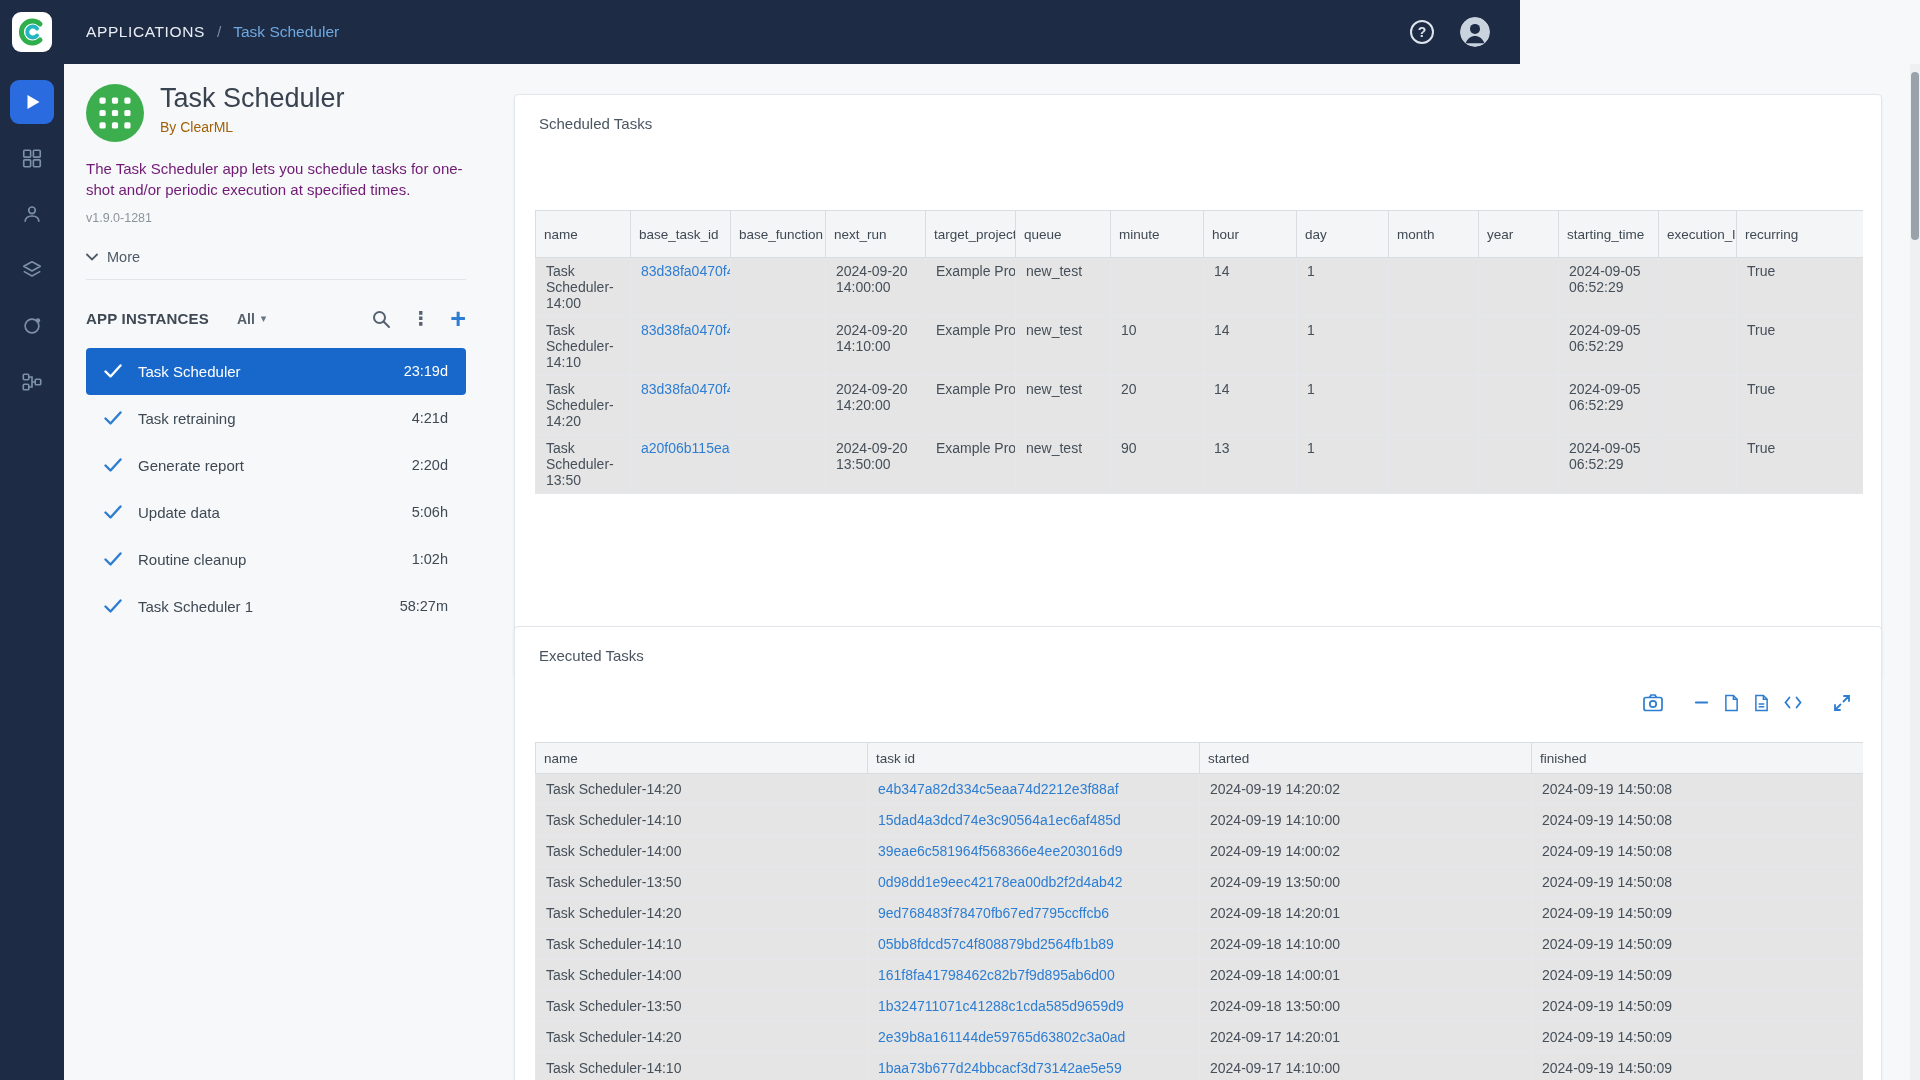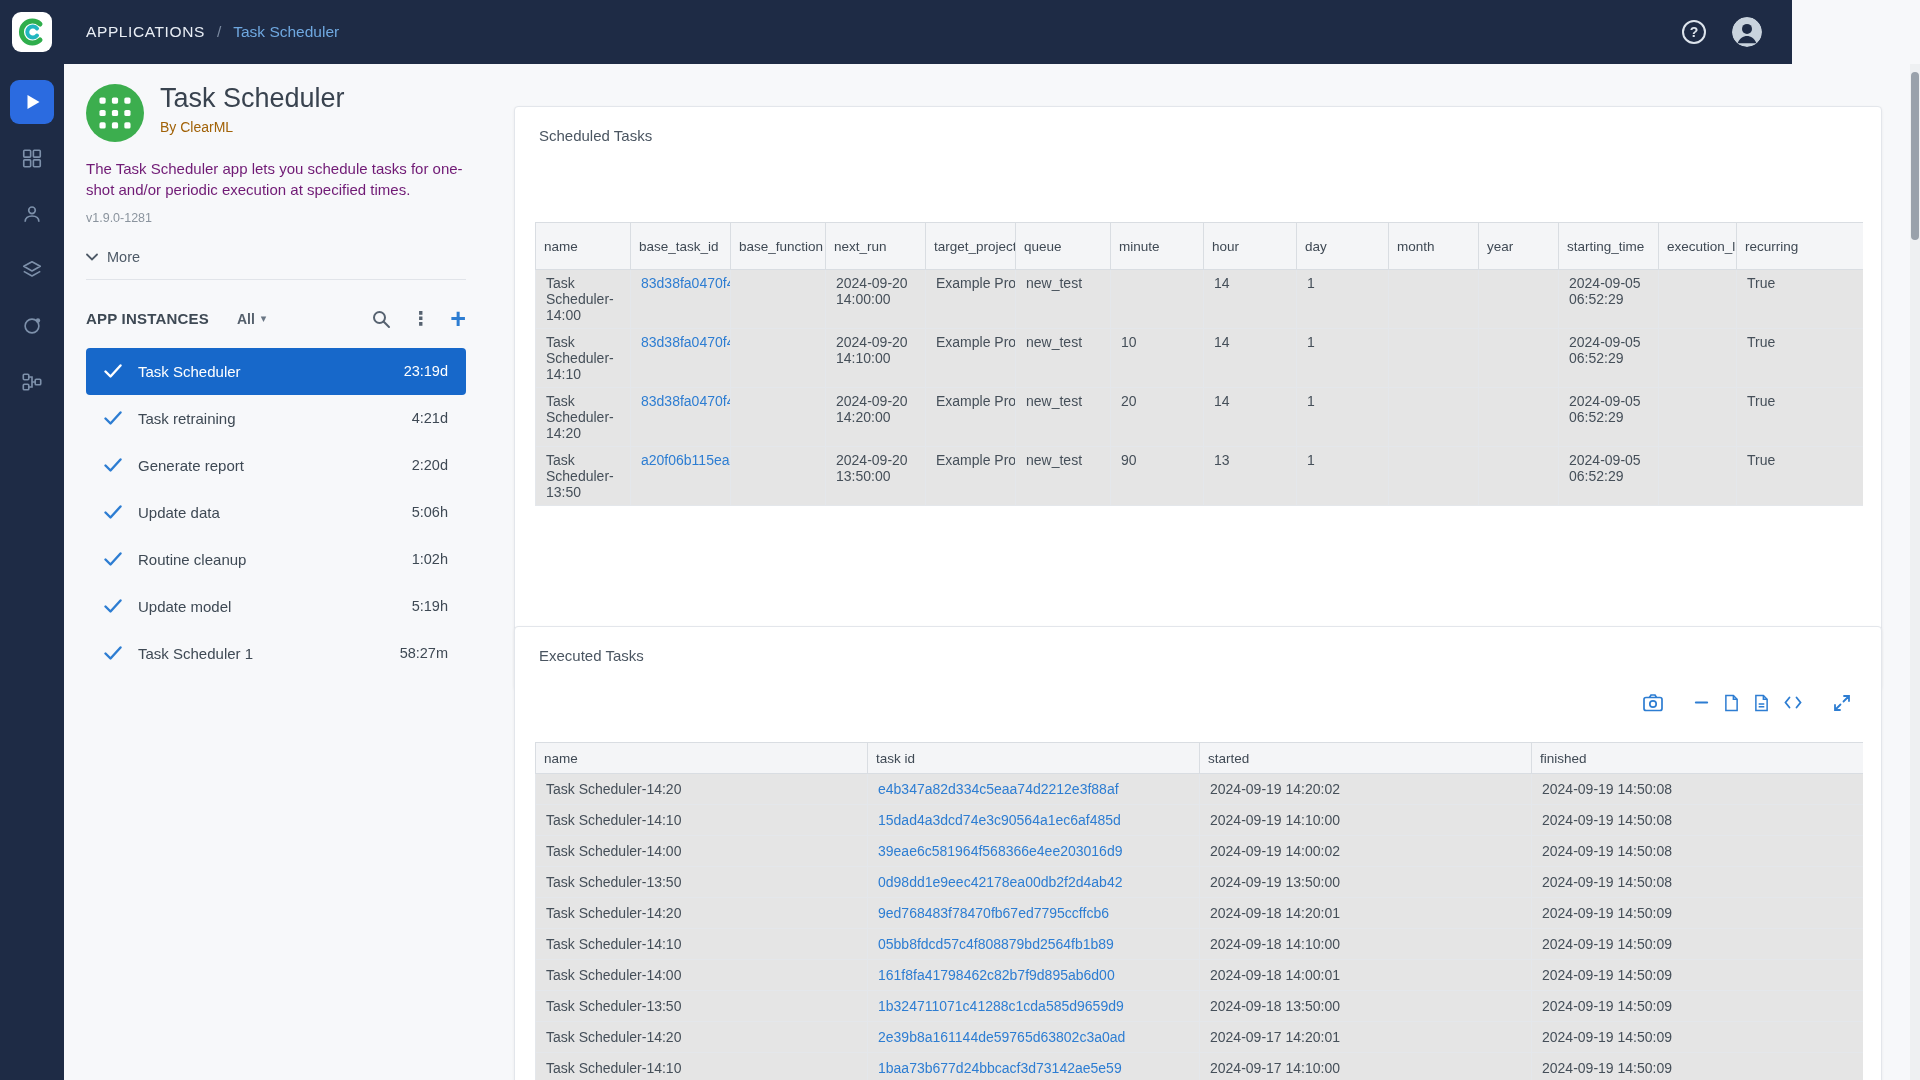--- a/index.html
+++ b/index.html
@@ -2,21 +2,21 @@
 <html><head>
 <meta charset="utf-8">
 <style>
   * { box-sizing: border-box; margin: 0; padding: 0; }
   html,body { width:1920px; height:1080px; overflow:hidden; }
   body {
     font-family: "Liberation Sans", "DejaVu Sans", sans-serif;
     background:#f7f8fa; color:#454f59; position:relative;
   }
   
-  .topbar { position:absolute; top:0; left:0; width:1792px; height:64px; background:#1e2b45; display:flex; align-items:center; z-index:10; }
+  .topbar { position:absolute; top:0; left:0; width:1520px; height:64px; background:#1e2b45; display:flex; align-items:center; z-index:10; }
   .breadcrumb { margin-left:86px; display:flex; align-items:center; gap:12px; font-size:15.5px; }
   .bc-root { color:#e9eef5; font-weight:500; letter-spacing:.6px; cursor:pointer; }
   .bc-sep { color:#7b8aa0; }
   .bc-current { color:#6fa8e0; font-weight:500; cursor:default; }
   .topbar-right { margin-left:auto; margin-right:30px; display:flex; align-items:center; gap:26px; }
   .help-btn { width:24px; height:24px; border:2px solid #dde4ec; border-radius:50%; color:#dde4ec; font-size:14px; font-weight:bold; display:flex; align-items:center; justify-content:center; cursor:pointer; }
   .avatar { width:30px; height:30px; border-radius:50%; overflow:hidden; cursor:pointer; }
   
   .rail { position:absolute; top:0; left:0; width:64px; height:1080px; background:#1e2b45; z-index:11; display:flex; flex-direction:column; align-items:center; }
   .logo-tile { width:40px; height:40px; margin-top:12px; cursor:pointer; }
@@ -44,21 +44,21 @@
   .plusbtn { font-size:27px; color:#2d7dd2; font-weight:bold; margin-left:20px; line-height:20px; }
   .inst-list { margin-top:8px; }
   .inst-row { height:47px; display:flex; align-items:center; padding:0 18px; border-radius:4px; font-size:15px; color:#3e4954; cursor:pointer; }
   .inst-row .check { color:#2d7dd2; margin-right:16px; display:flex; }
   .inst-row.selected { background:#1768ca; color:#fff; }
   .inst-row.selected .check { color:#fff; }
   .inst-name { flex:1; overflow:hidden; white-space:nowrap; }
   .inst-dur { font-size:14.5px; }
   
   .card { position:absolute; left:514px; width:1368px; background:#fff; border:1px solid #e3e6eb; border-radius:4px; box-shadow:0 1px 3px rgba(0,0,0,.06); }
-  #scheduled-card { top:106px; height:584px; }
+  #scheduled-card { top:94px; height:584px; }
   #executed-card { top:626px; height:640px; }
   .card-title { position:absolute; top:20px; left:24px; font-size:15px; color:#4a5561; }
   
   table { border-collapse:collapse; table-layout:fixed; width:1328px; background:#e5e5e5; }
   th { background:#f4f5f7; border:1px solid #d9dde2; font-weight:400; text-align:left; padding:6px 8px; font-size:13.5px; color:#3f4954; white-space:nowrap; overflow:hidden; }
   td { border:1px solid #e4e7eb; padding:5px 10px; font-size:14px; color:#454f59; }
   .link-cell { color:#2d7dd2; cursor:pointer; }
   .s-table-wrap { position:absolute; top:115px; left:20px; width:1328px; overflow:hidden; }
   .s-table tr { height:47px; }
   .s-table td { vertical-align:top; }
@@ -244,29 +244,20 @@
       <div class="inst-row">
         <span class="check">
           <svg width="18" height="14" viewBox="0 0 18 14">
             <path d="M1.5 7.5l5 5L16.5 1.5" fill="none" stroke="currentColor" stroke-width="2.4" stroke-linecap="round" stroke-linejoin="round"></path>
           </svg>
         </span>
         <span class="inst-name">Routine cleanup</span>
         <span class="inst-dur">1:02h</span>
       </div>
 
-      <div class="inst-row">
-        <span class="check">
-          <svg width="18" height="14" viewBox="0 0 18 14">
-            <path d="M1.5 7.5l5 5L16.5 1.5" fill="none" stroke="currentColor" stroke-width="2.4" stroke-linecap="round" stroke-linejoin="round"></path>
-          </svg>
-        </span>
-        <span class="inst-name">Update model</span>
-        <span class="inst-dur">5:19h</span>
-      </div>
 
       <div class="inst-row">
         <span class="check">
           <svg width="18" height="14" viewBox="0 0 18 14">
             <path d="M1.5 7.5l5 5L16.5 1.5" fill="none" stroke="currentColor" stroke-width="2.4" stroke-linecap="round" stroke-linejoin="round"></path>
           </svg>
         </span>
         <span class="inst-name">Task Scheduler 1</span>
         <span class="inst-dur">58:27m</span>
       </div>

